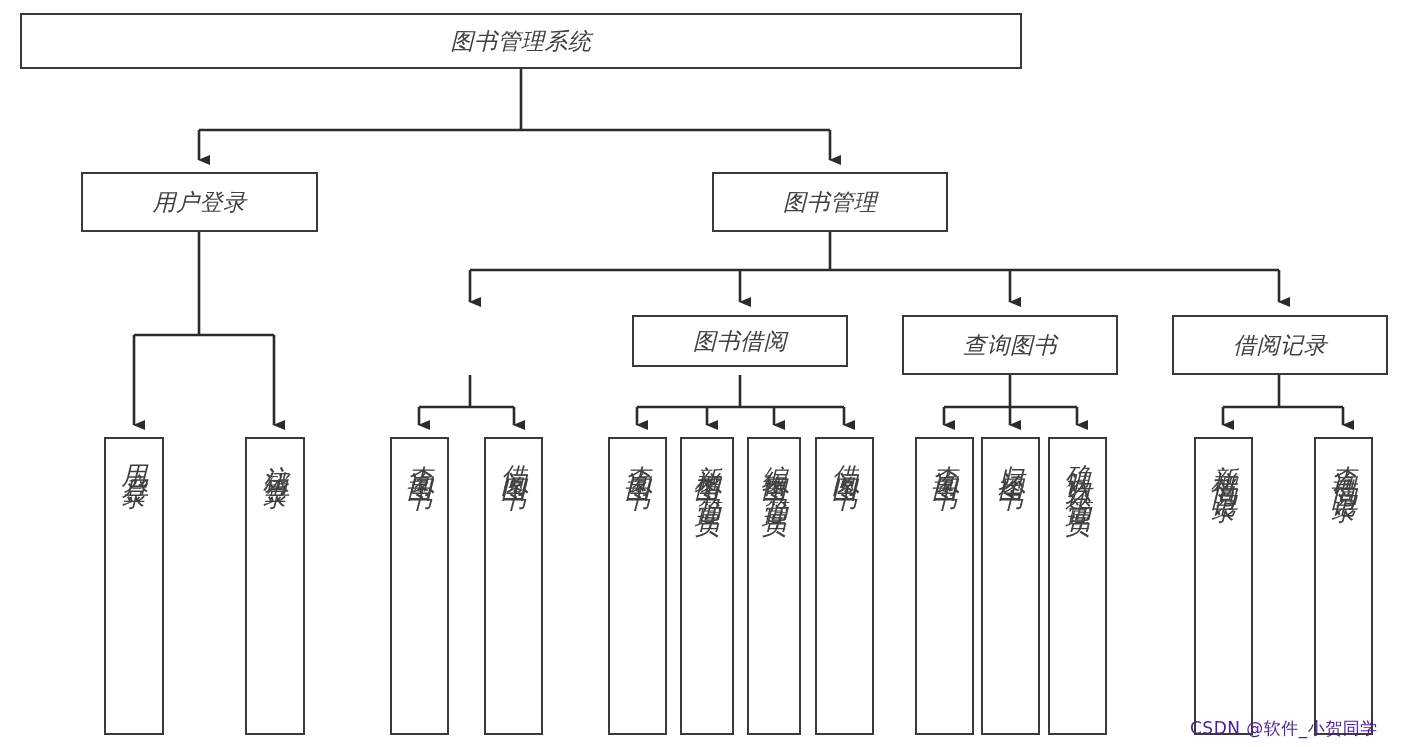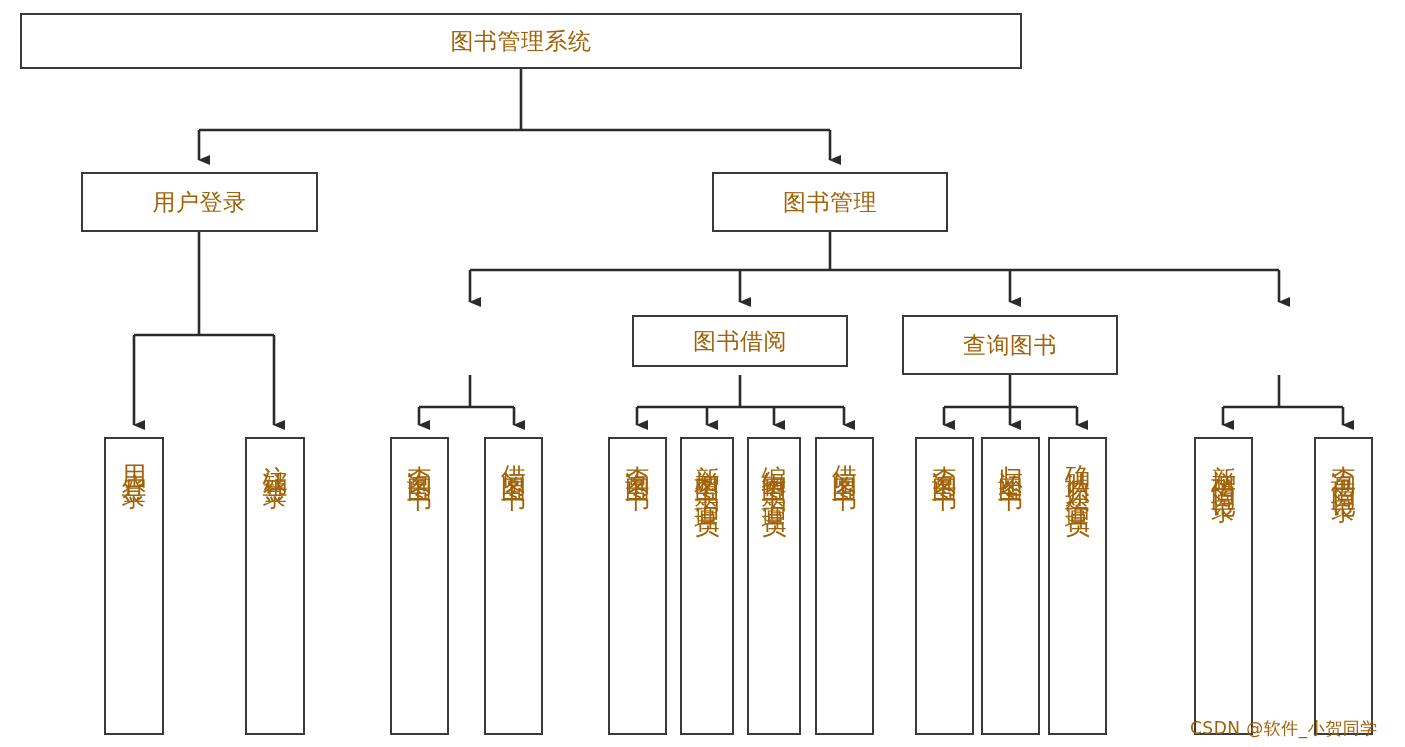--- a/index.html
+++ b/index.html
@@ -22,21 +22,22 @@
     pointer-events:none;
   }
   .node{
     position:absolute;
     box-sizing:border-box;
     background:#ffffff;
     border:2.5px solid #3a3a3a;
     display:flex;
     align-items:center;
     justify-content:center;
-    color:#a16207;
+    color:#404040;
+    font-style:italic;
   }
   .node .lbl{
     display:block;
     text-align:center;
     line-height:1.22;
     white-space:pre;
   }
   
   .node.h .lbl{
     font-size:23px;
@@ -54,21 +55,21 @@
     text-orientation:upright;
     font-size:25px;
     line-height:1.0;
     letter-spacing:7px;
     text-align:left;
     white-space:pre;
   }
   .watermark{
     position:absolute;
     font-size:17px;
-    color:#a16207;
+    color:#4c1d95;
     white-space:nowrap;
     letter-spacing:0.5px;
     user-select:none;
     text-align:center;
   }
 </style>
 </head>
 <body>
 
 <div id="canvas">
@@ -137,20 +138,23 @@
 
 
   <div class="node h" style="left:632px; top:315px; width:216px; height:52px;">
     <span class="lbl">图书借阅</span>
   </div>
 
   <div class="node h" style="left:902px; top:315px; width:216px; height:60px;">
     <span class="lbl">查询图书</span>
   </div>
 
+  <div class="node h" style="left:1172px; top:315px; width:216px; height:60px;">
+    <span class="lbl">借阅记录</span>
+  </div>
 
   <div class="node v" style="left:104px; top:437px; width:60px; height:298px;">
     <span class="lbl">用户登录</span>
   </div>
 
   <div class="node v" style="left:245px; top:437px; width:60px; height:298px;">
     <span class="lbl">注销登录</span>
   </div>
 
   <div class="node v" style="left:390px; top:437px; width:59px; height:298px;">

